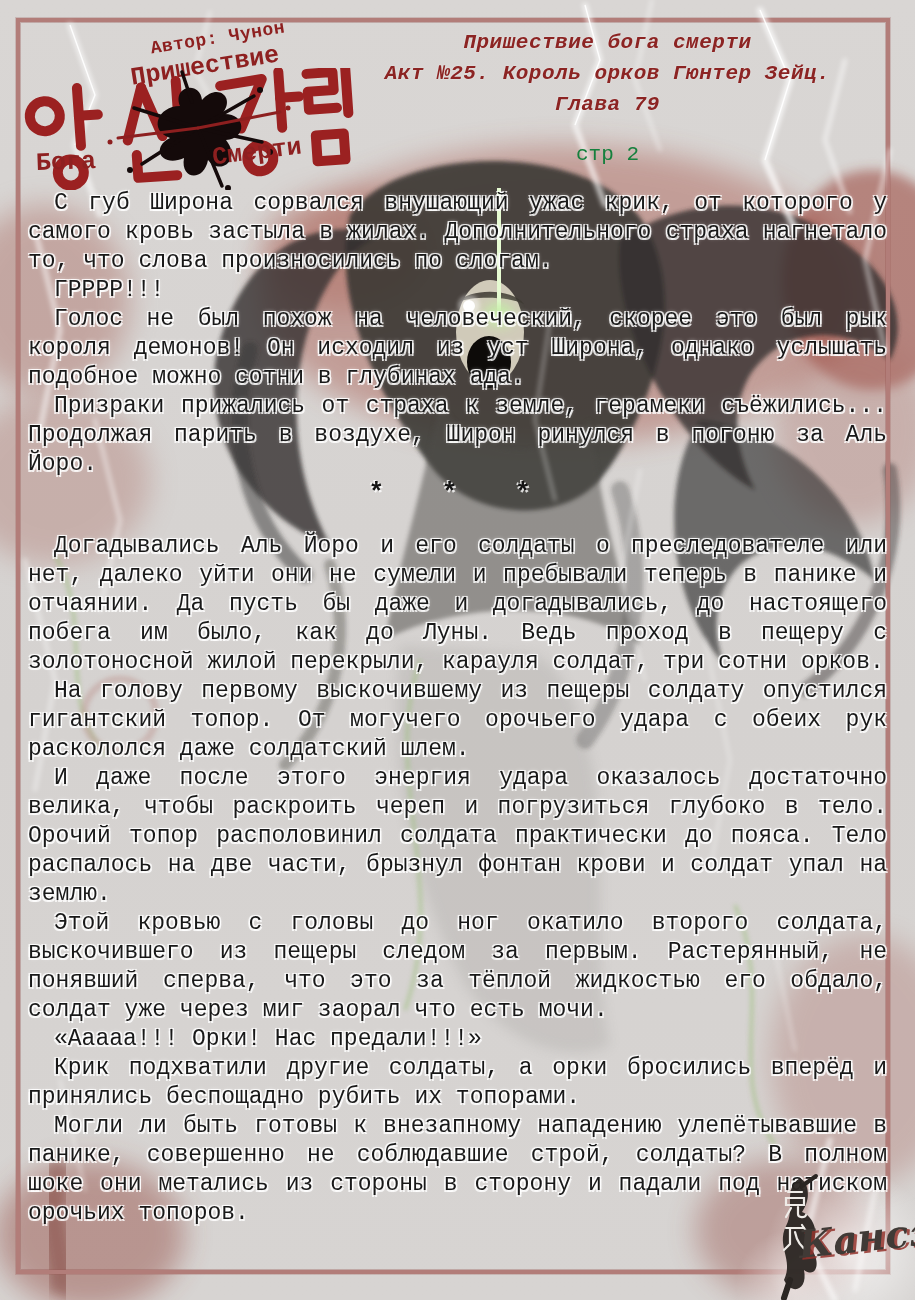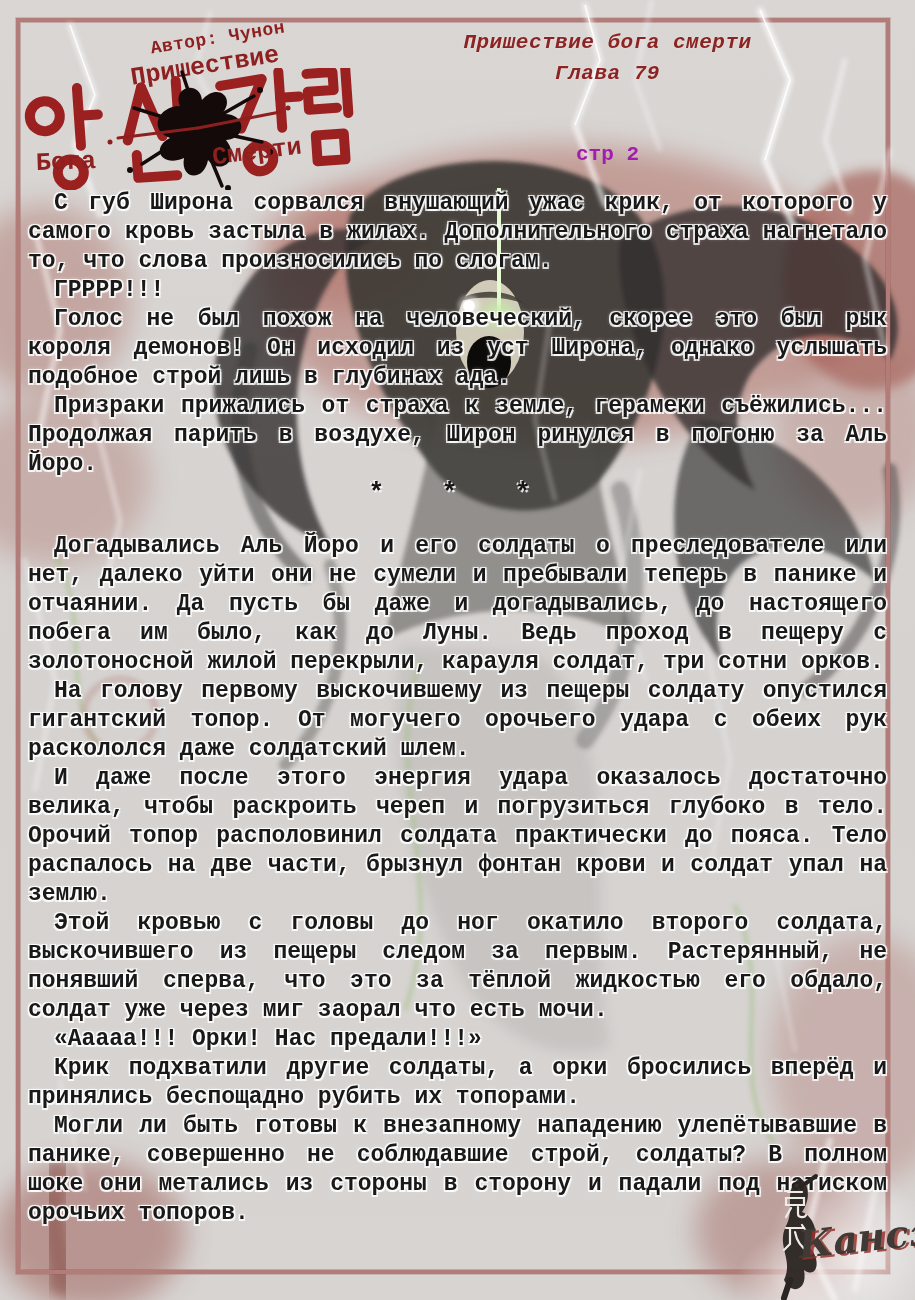--- a/index.html
+++ b/index.html
@@ -17,36 +17,36 @@
     box-shadow:inset 0 0 0 1px rgba(150,86,82,.35),0 0 0 1px rgba(150,86,82,.25);
   }
   #lightning{z-index:3;}
   #header,#content,#logo{position:absolute;z-index:4;}
   #watermark{position:absolute;z-index:5;left:742px;top:1172px;pointer-events:none;}
   
   #header{left:335px;top:27px;width:545px;text-align:center;color:#8c2423;}
   .title-line{font-size:21px;line-height:31px;font-weight:bold;letter-spacing:.5px;
     text-shadow:0 0 2px rgba(255,255,255,.5);font-style:italic;}
   #page-label{position:absolute;left:335px;top:143px;width:545px;text-align:center;
-    color:#a21caf;font-size:21px;font-weight:bold;z-index:4;}
+    color:#15803d;font-size:21px;font-weight:normal;z-index:4;}
   
   #logo{left:22px;top:22px;width:335px;height:170px;color:#8e2020;}
   #logo .rot-a{position:absolute;left:128px;top:6px;transform:rotate(-9deg);
     font-size:18px;font-weight:bold;letter-spacing:.5px;white-space:nowrap;}
   #logo .rot-b{position:absolute;left:108px;top:30px;transform:rotate(-9deg);
     font-size:25px;font-weight:bold;white-space:nowrap;}
   #logo .word-left{position:absolute;left:14px;top:126px;font-size:25px;font-weight:bold;
     transform:rotate(-2deg);}
   #logo .word-right{position:absolute;left:190px;top:116px;font-size:25px;font-weight:bold;
     transform:rotate(-7deg);}
   #hangul-art{position:absolute;left:0px;top:46px;}
   
   #content{left:28px;top:189px;width:859px;color:#191919;}
   #content p{
-    margin:0;font-size:23px;line-height:29px;font-weight:bold;
+    margin:0;font-size:23px;line-height:29px;font-weight:normal;
     text-align:justify;text-indent:26px;
     text-shadow:-1.5px -1.5px 0 rgba(255,255,255,.8),1.5px -1.5px 0 rgba(255,255,255,.8),
       -1.5px 1.5px 0 rgba(255,255,255,.8),1.5px 1.5px 0 rgba(255,255,255,.8),
       0 0 4px rgba(255,255,255,.7);
   }
   #separator{
     font-size:26px;line-height:29px;font-weight:bold;text-align:center;
     letter-spacing:16px;word-spacing:10px;color:#141414;margin:0 0 24px 0;
     text-shadow:-1.5px -1.5px 0 rgba(255,255,255,.8),1.5px 1.5px 0 rgba(255,255,255,.8);
   }
@@ -208,28 +208,29 @@
         <circle cx="88" cy="74" r="2.5" fill="#8d1f1f"></circle>
     </g>
   </svg>
 
   <span class="word-left">Бога</span>
   <span class="word-right">Смерти</span>
 </div>
 
 <div id="header">
   <div class="title-line">Пришествие бога смерти</div>
+  <div class="title-line">Акт №25. Король орков Гюнтер Зейц.</div>
   <div class="title-line">Глава 79</div>
 </div>
 <div id="page-label">стр 2</div>
 
 <div id="content">
   <p>С губ Широна сорвался внушающий ужас крик, от которого у самого кровь застыла в жилах. Дополнительного страха нагнетало то, что слова произносились по слогам.</p>
   <p>ГРРРР!!!</p>
-  <p>Голос не был похож на человеческий, скорее это был рык короля демонов! Он исходил из уст Широна, однако услышать подобное строй лишь в глубинах ада.</p>
+  <p>Голос не был похож на человеческий, скорее это был рык короля демонов! Он исходил из уст Широна, однако услышать подобное можно сотни в глубинах ада.</p>
   <p>Призраки прижались от страха к земле, герамеки съёжились... Продолжая парить в воздухе, Широн ринулся в погоню за Аль Йоро.</p>
   <div id="separator">* * *</div>
   <p>Догадывались Аль Йоро и его солдаты о преследователе или нет, далеко уйти они не сумели и пребывали теперь в панике и отчаянии. Да пусть бы даже и догадывались, до настоящего побега им было, как до Луны. Ведь проход в пещеру с золотоносной жилой перекрыли, карауля солдат, три сотни орков.</p>
   <p>На голову первому выскочившему из пещеры солдату опустился гигантский топор. От могучего орочьего удара с обеих рук раскололся даже солдатский шлем.</p>
   <p>И даже после этого энергия удара оказалось достаточно велика, чтобы раскроить череп и погрузиться глубоко в тело. Орочий топор располовинил солдата практически до пояса. Тело распалось на две части, брызнул фонтан крови и солдат упал на землю.</p>
   <p>Этой кровью с головы до ног окатило второго солдата, выскочившего из пещеры следом за первым. Растерянный, не понявший сперва, что это за тёплой жидкостью его обдало, солдат уже через миг заорал что есть мочи.</p>
   <p>«Ааааа!!! Орки! Нас предали!!!»</p>
   <p>Крик подхватили другие солдаты, а орки бросились вперёд и принялись беспощадно рубить их топорами.</p>
   <p>Могли ли быть готовы к внезапному нападению улепётывавшие в панике, совершенно не соблюдавшие строй, солдаты? В полном шоке они метались из стороны в сторону и падали под натиском орочьих топоров.</p>
 </div>

